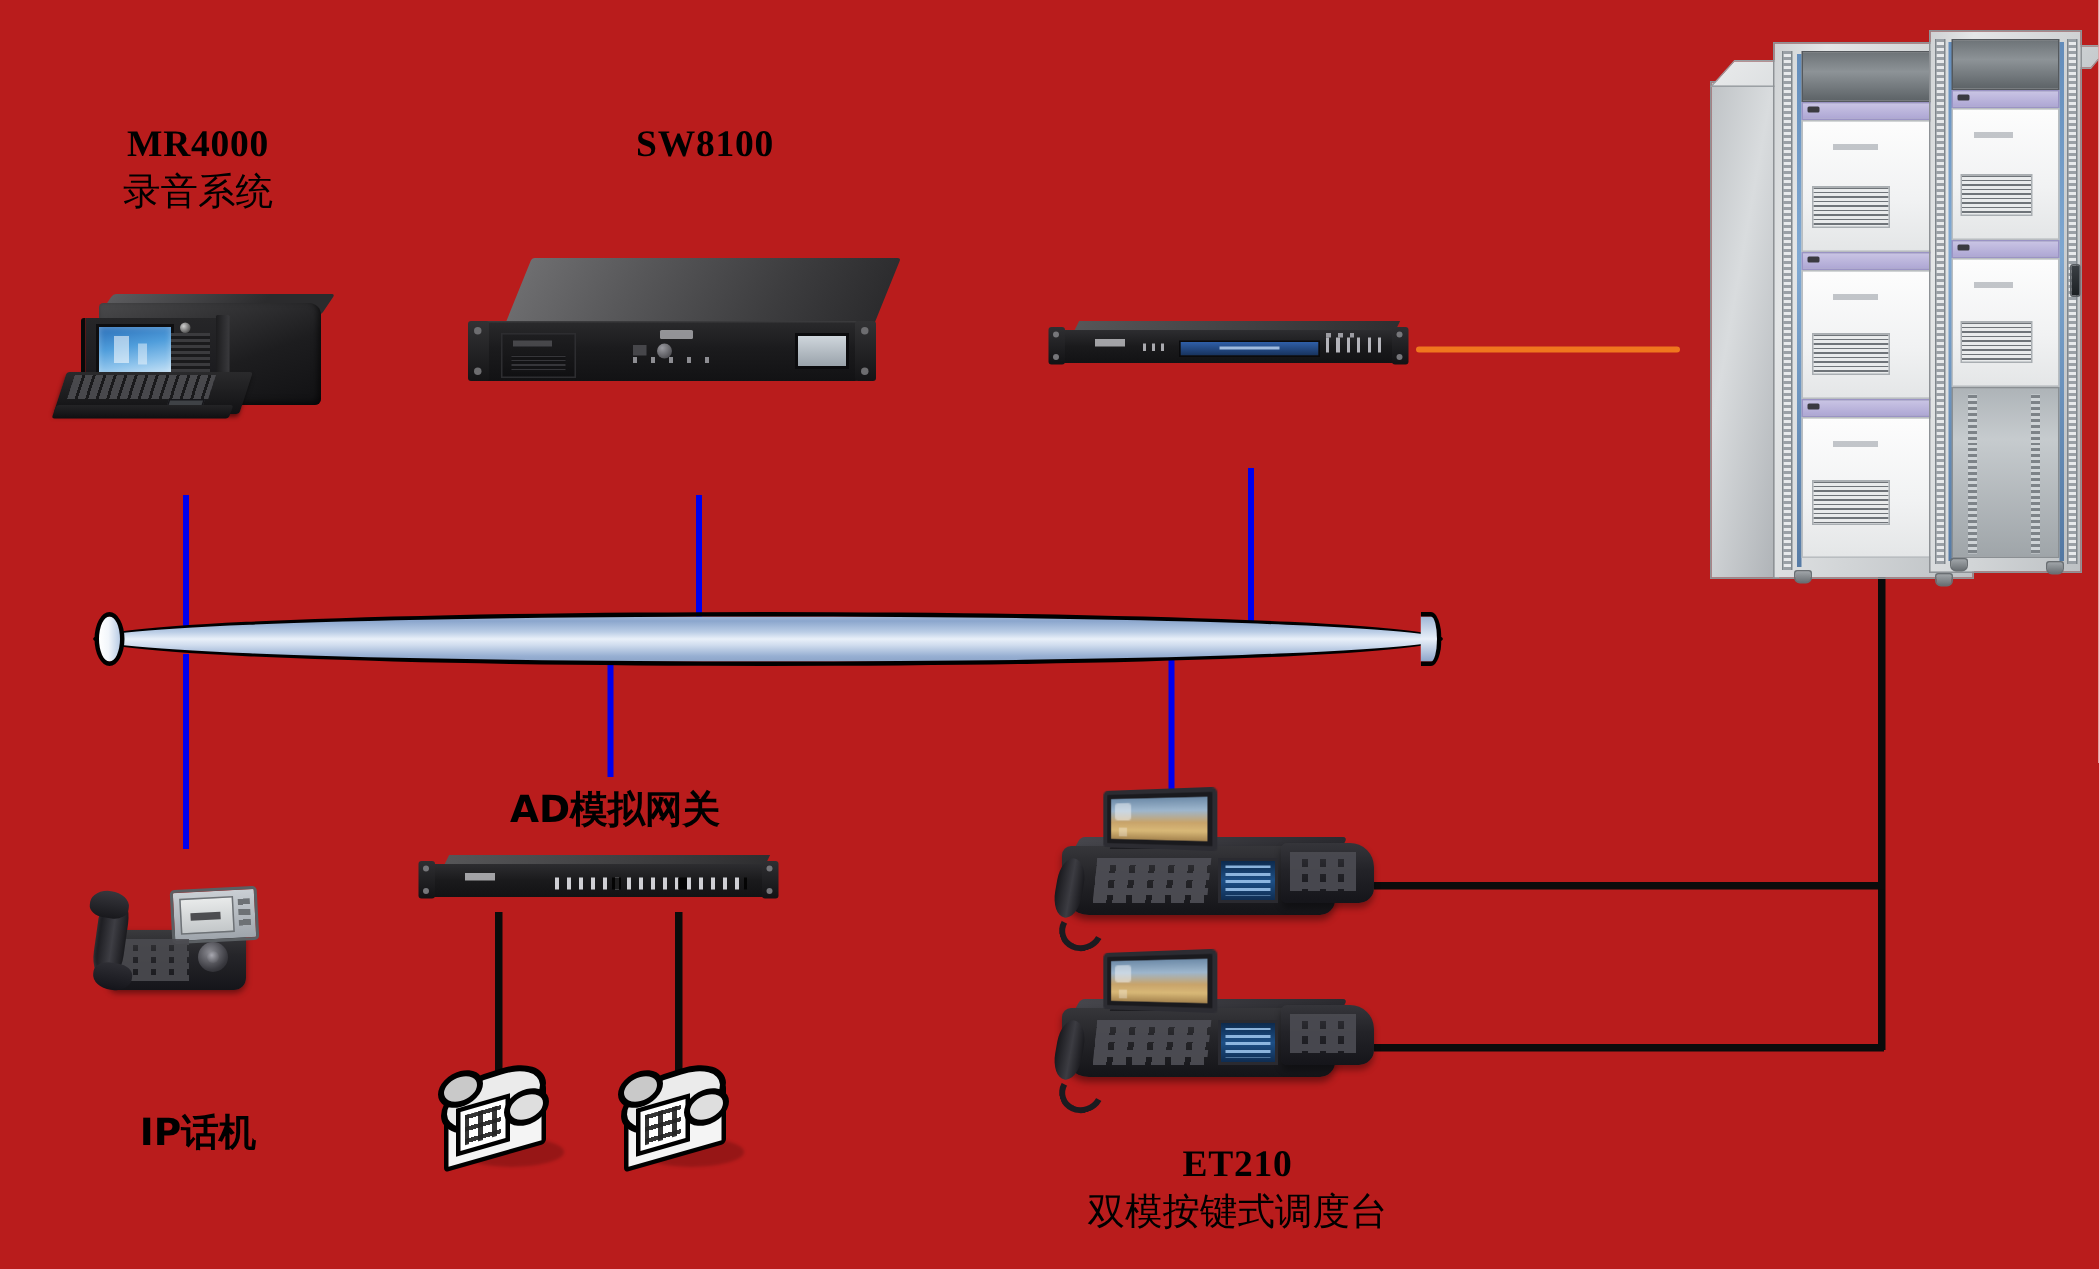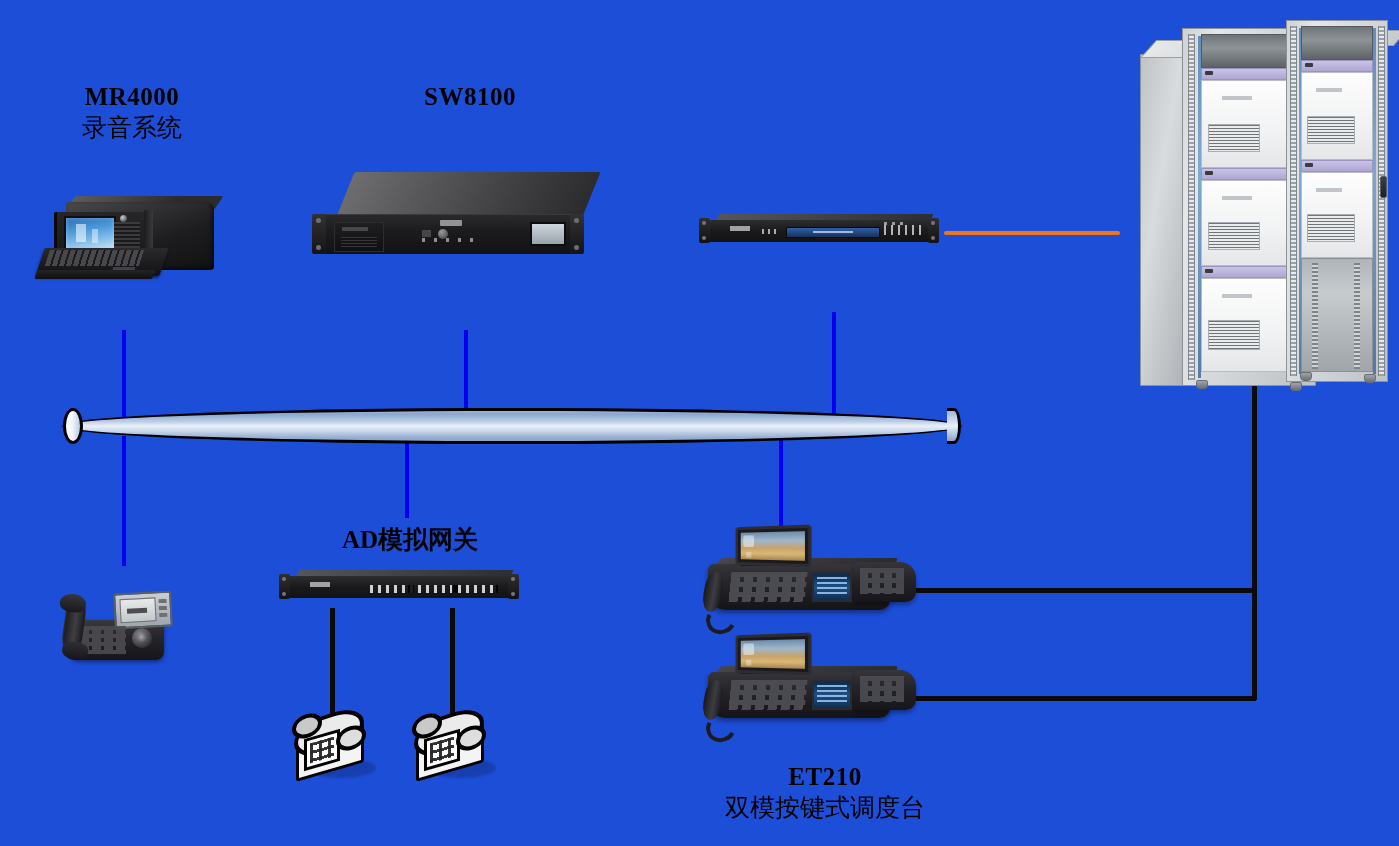--- a/index.html
+++ b/index.html
@@ -4,21 +4,21 @@
 <style>
   html, body {
     margin: 0;
     padding: 0;
     background: #ffffff;
   }
   #canvas {
     position: relative;
     width: 1399px;
     height: 846px;
-    background: #1d4ed8;
+    background: #b91c1c;
     overflow: hidden;
     font-family: "Liberation Serif", "DejaVu Serif", serif;
   }
 
   
   .label {
     position: absolute;
     text-align: center;
     color: #000000;
     font-weight: bold;
@@ -658,23 +658,26 @@
     <span class="ln lbl-en">MR4000</span>
     <span class="ln lbl-cn" style="font-size:25px;">录音系统</span>
   </div>
 
   <div class="label" style="left:330px; top:82px; width:280px; font-size:25px;">
     <span class="ln lbl-en">SW8100</span>
   </div>
 
 
   <div class="label" style="left:300px; top:525px; width:220px; font-size:25px;">
-    <span class="ln lbl-cn" style="font-weight:bold;font-family:Liberation Serif, serif;">AD模拟网关</span>
-  </div>
-
+    <span class="ln lbl-cn" style="font-weight:bold;">AD模拟网关</span>
+  </div>
+
+  <div class="label" style="left:42px; top:740px; width:180px; font-size:25px;">
+    <span class="ln lbl-cn" style="font-weight:bold;">IP话机</span>
+  </div>
 
 
   <div class="label" style="left:700px; top:762px; width:250px; font-size:25px;">
     <span class="ln lbl-en">ET210</span>
     <span class="ln lbl-cn" style="font-size:25px;">双模按键式调度台</span>
   </div>
 
   <div class="blackline" style="left:1252px; top:352px; width:5px; height:348px;"></div>
   <div class="blackline" style="left:916px; top:588px; width:340px; height:5px;"></div>
   <div class="blackline" style="left:916px; top:696px; width:340px; height:5px;"></div>

